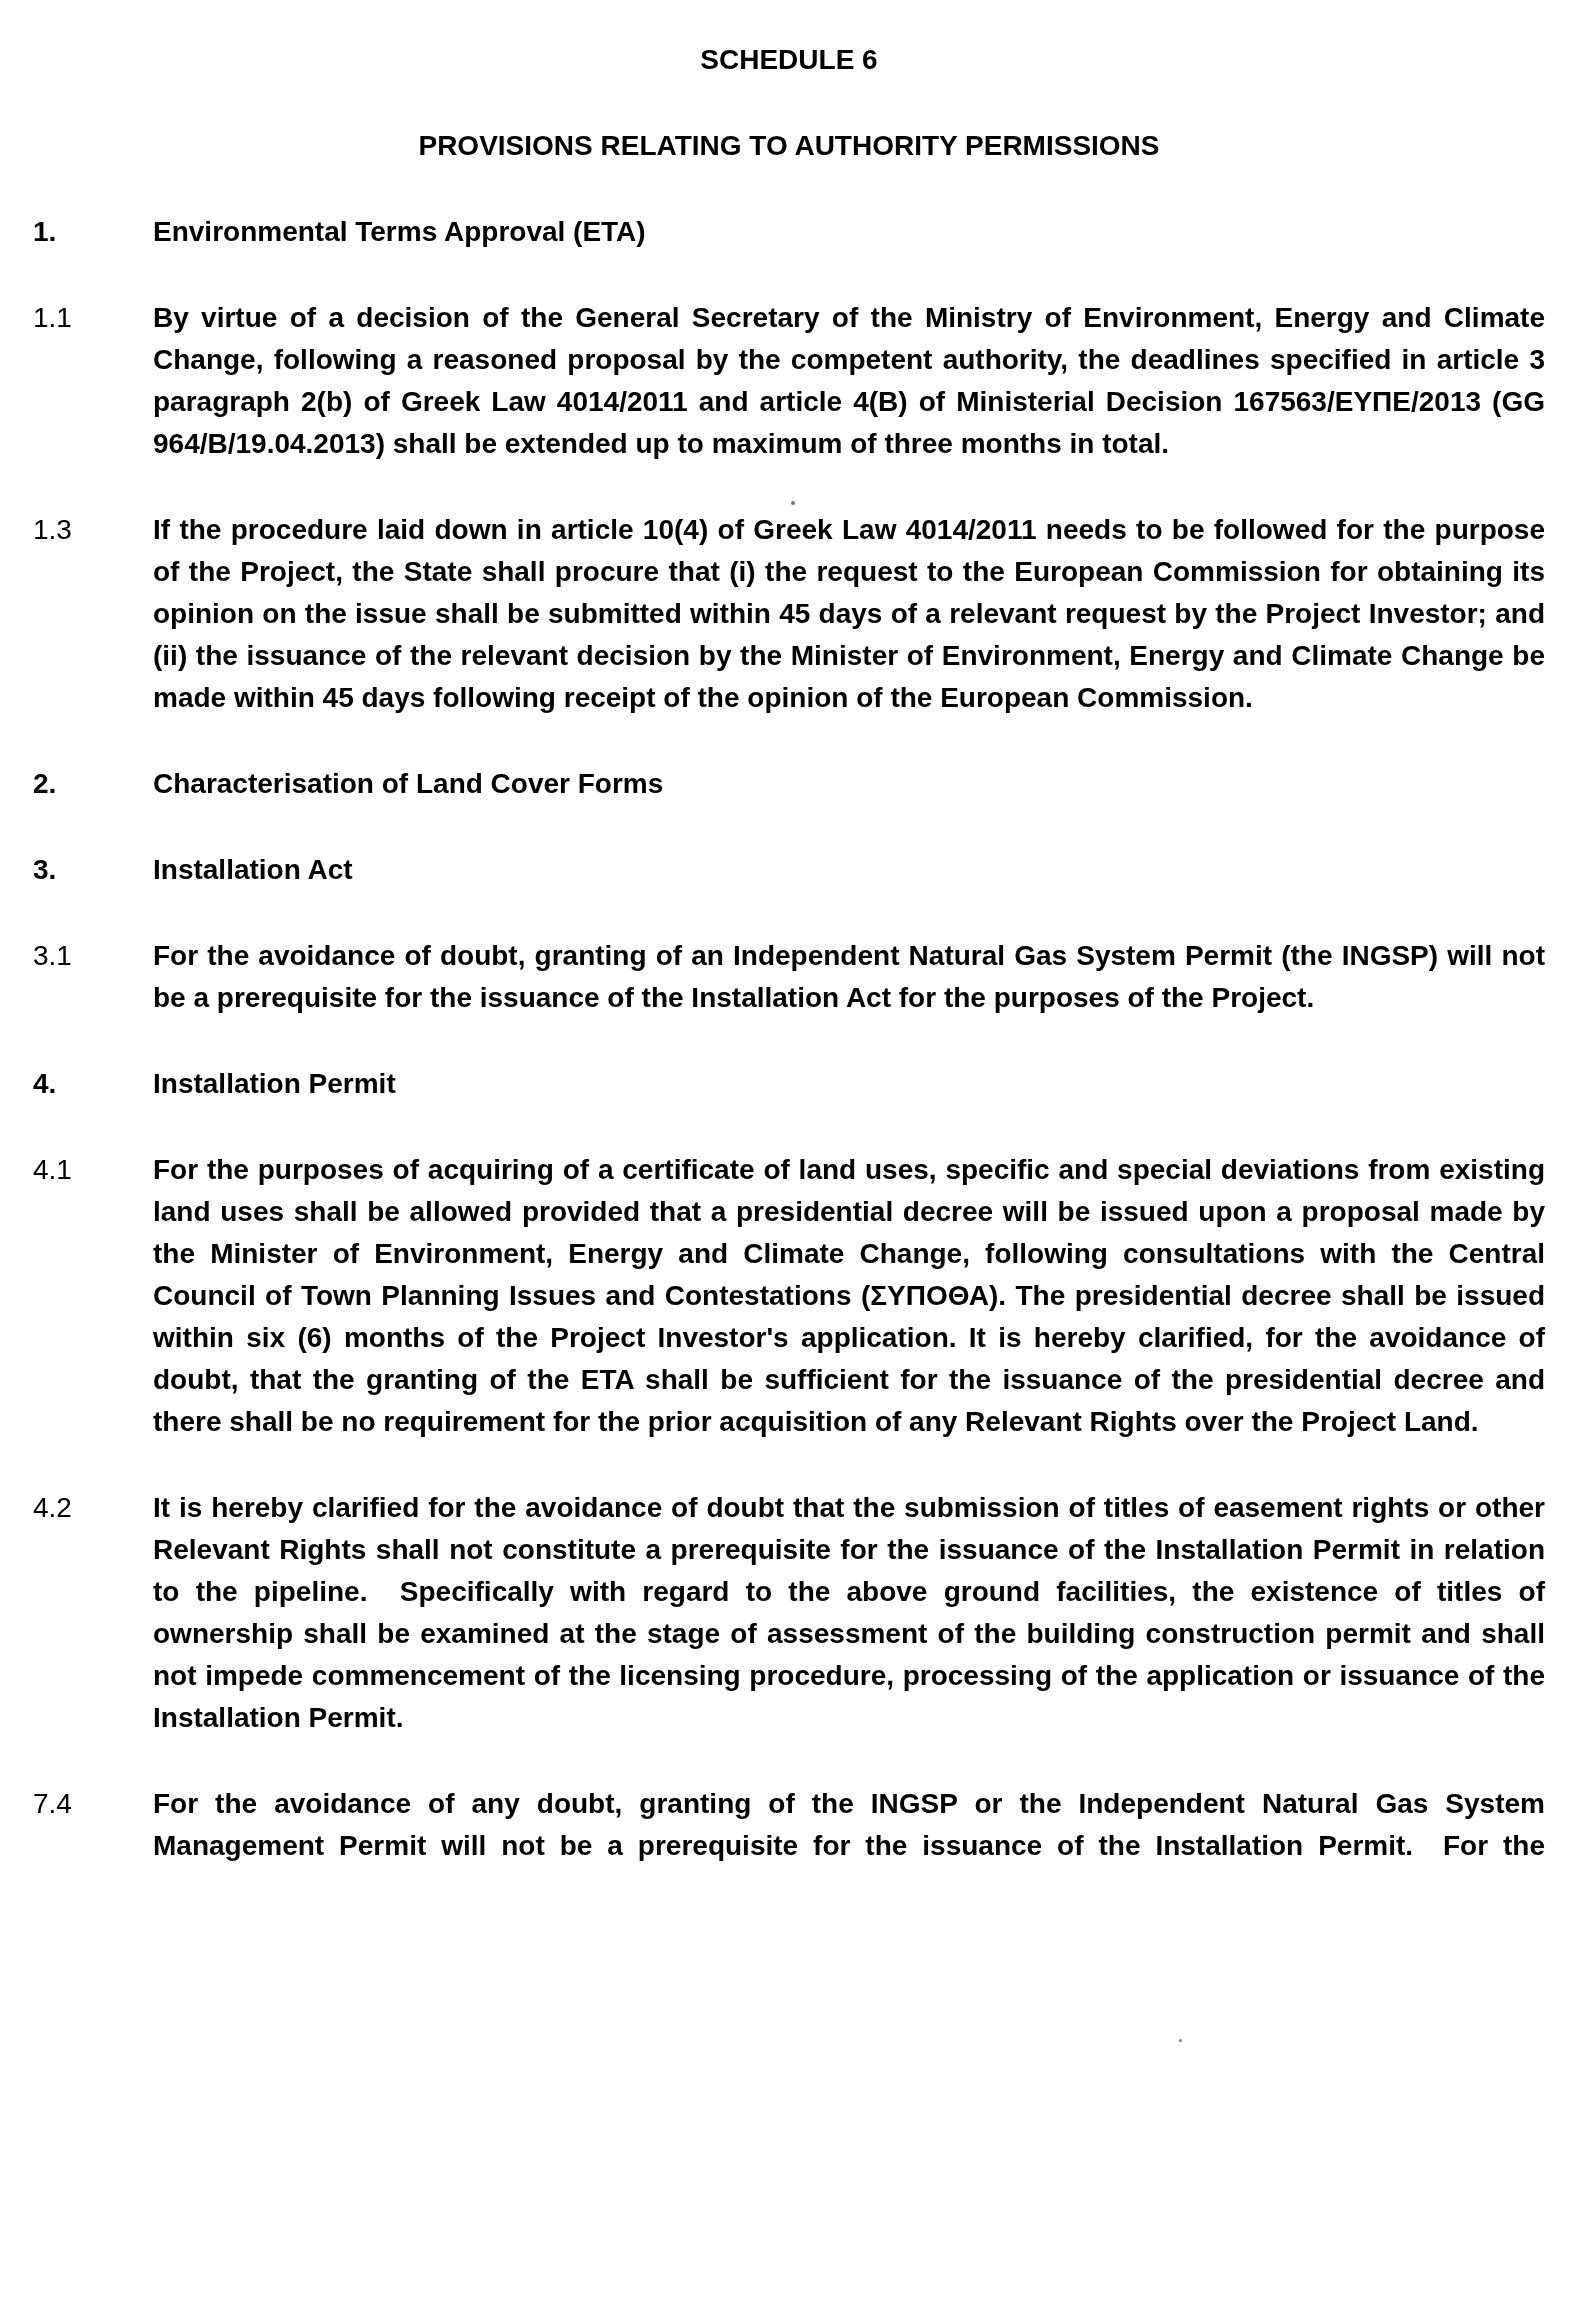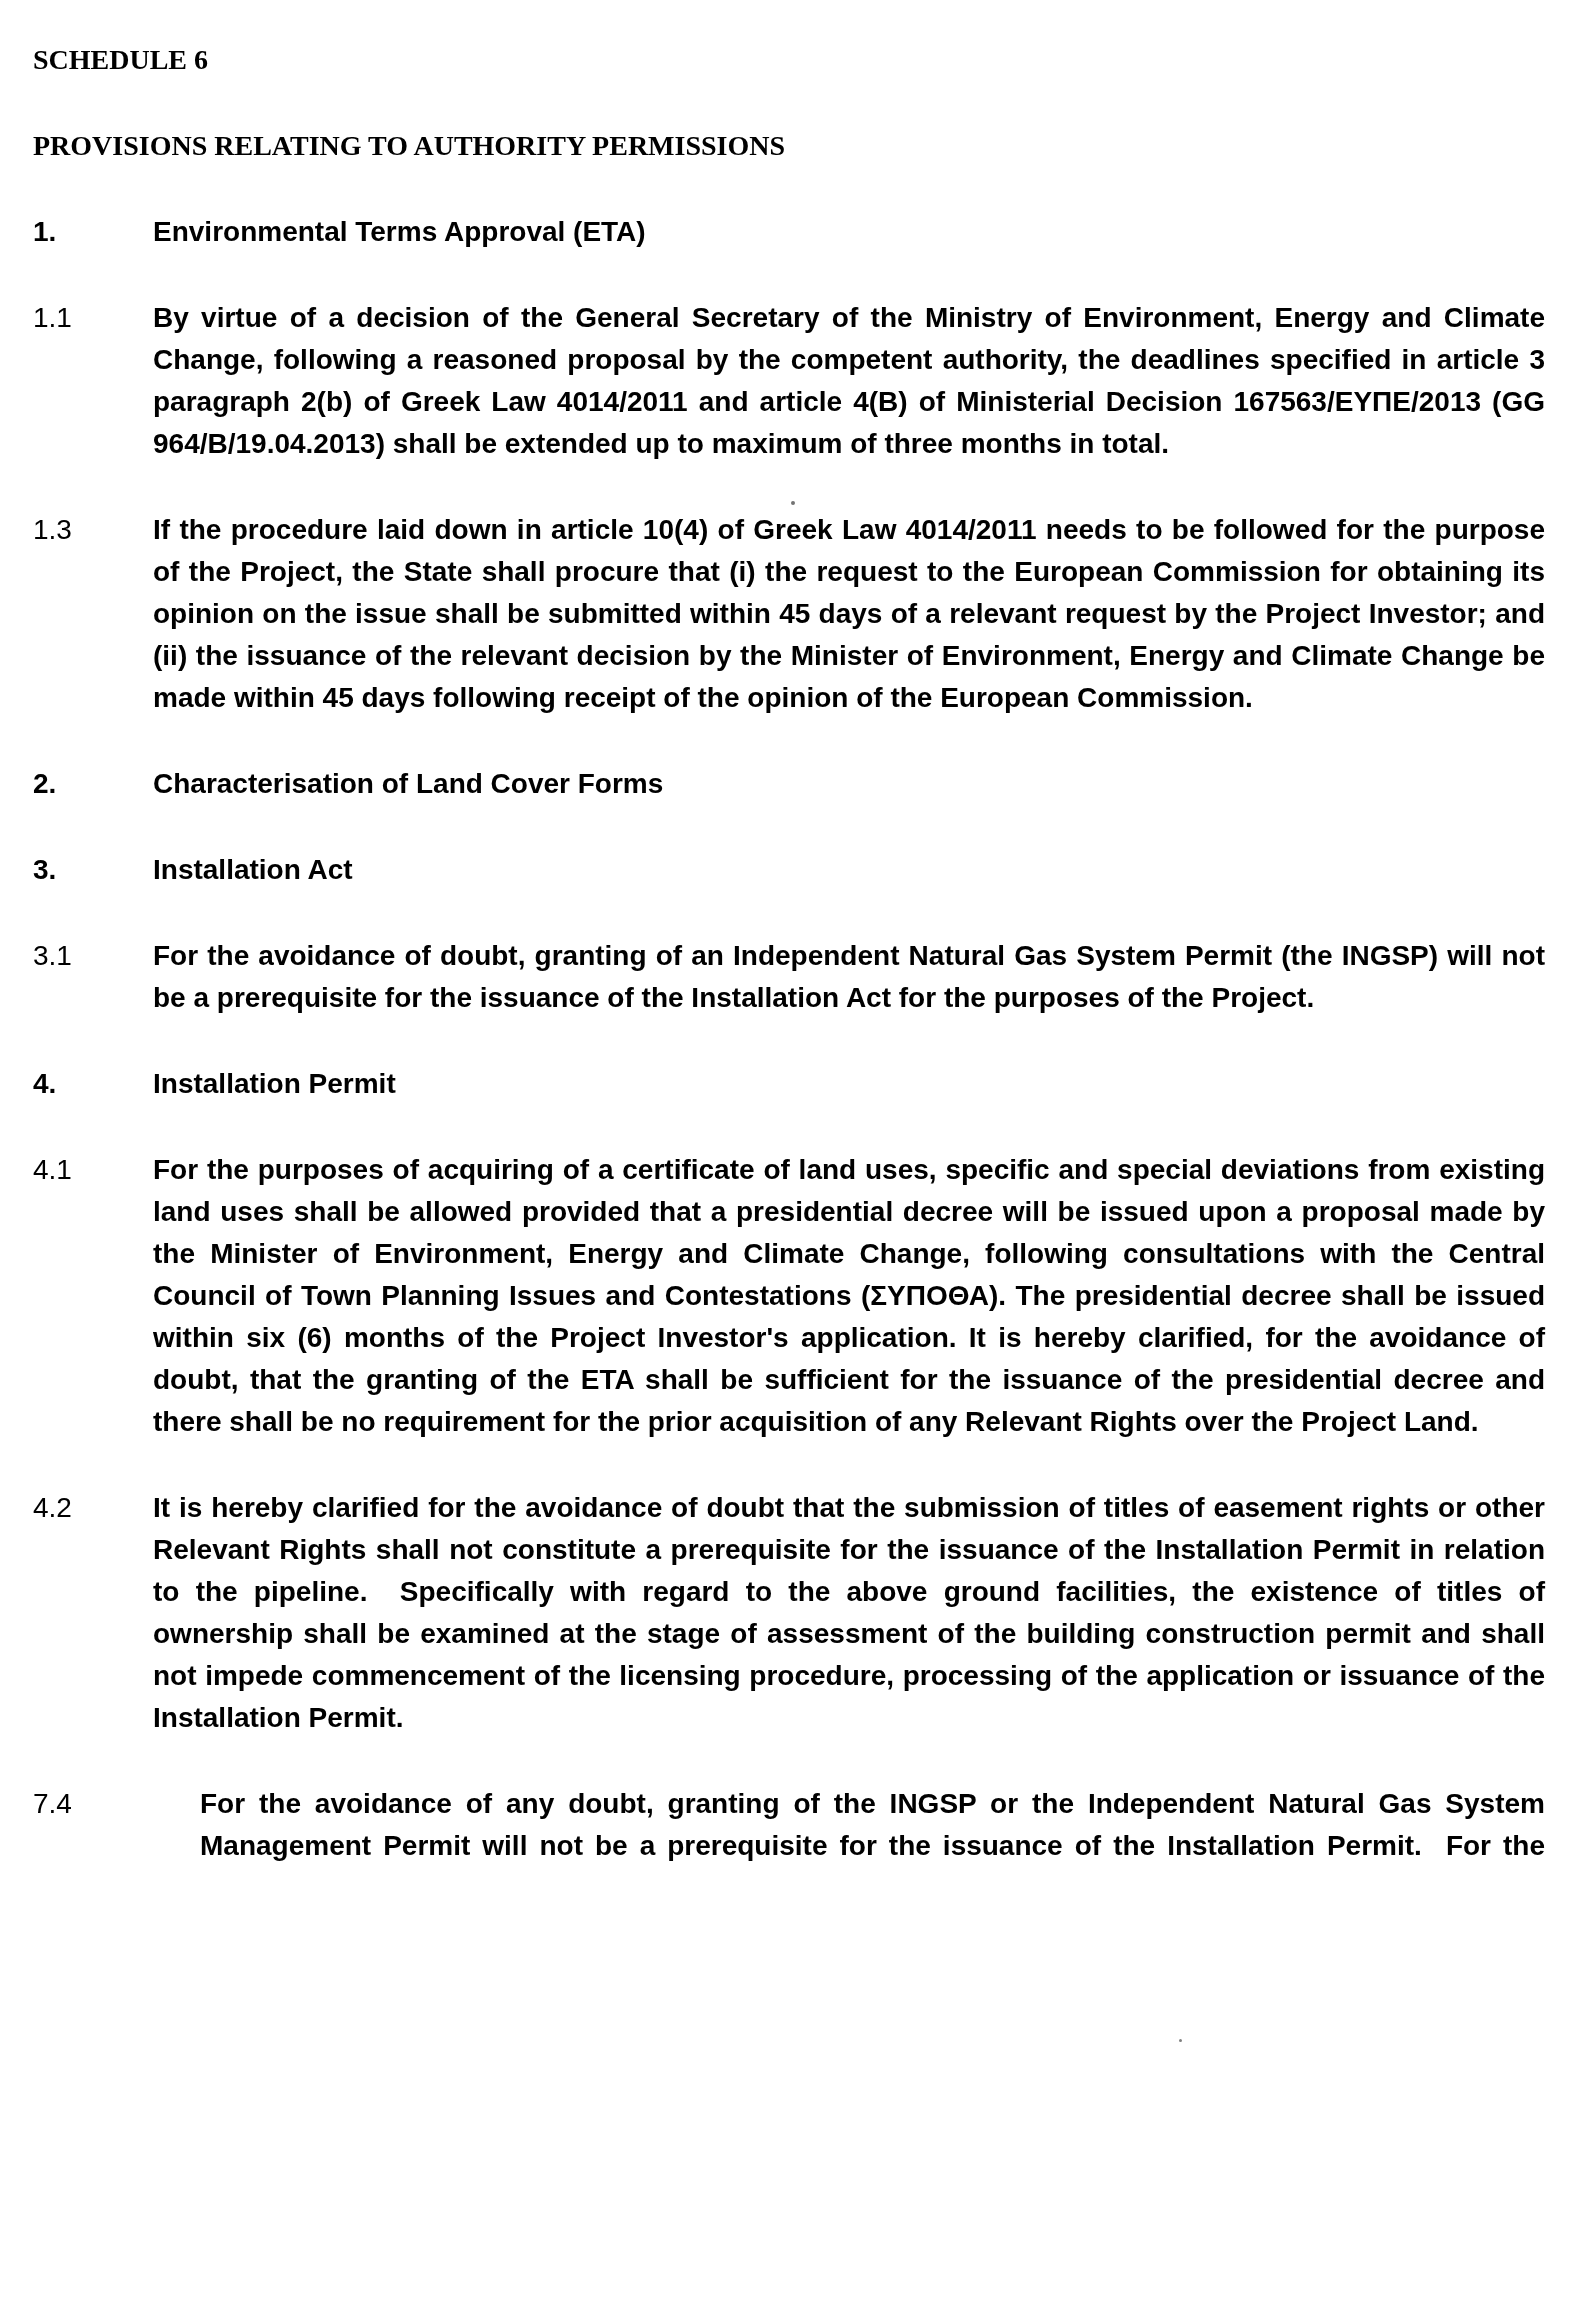--- a/index.html
+++ b/index.html
@@ -15,25 +15,24 @@
     background: #ffffff;
     color: #000000;
     font-family: "Liberation Sans", "DejaVu Sans", sans-serif;
     font-size: 28px;
     line-height: 42px;
     box-sizing: border-box;
     padding: 39px 28px 0 33px;
     overflow: hidden;
   }
   .doc-title {
-    text-align: left;
+    text-align: center;
     font-weight: bold;
     margin-bottom: 44px;
     white-space: nowrap;
-    font-family: Liberation Serif, serif;
   }
   .row {
     display: flex;
     align-items: flex-start;
     margin-bottom: 44px;
   }
   .num {
     flex: 0 0 120px;
     width: 120px;
   }
@@ -42,21 +41,20 @@
     text-align: justify;
     font-weight: bold;
   }
   .row.heading .num,
   .row.heading .body {
     font-weight: bold;
     text-align: left;
   }
   .justify-last .body {
     text-align-last: justify;
-    margin-left: 47px;
   }
   .speck {
     position: absolute;
     background: #000;
     border-radius: 50%;
   }
   .speck-1 { left: 791px; top: 501px; width: 3.9px; height: 3.9px; opacity: .55; }
   .speck-2 { left: 1179px; top: 2039px; width: 3.1px; height: 3.1px; opacity: .5; }
 </style>
 </head>

